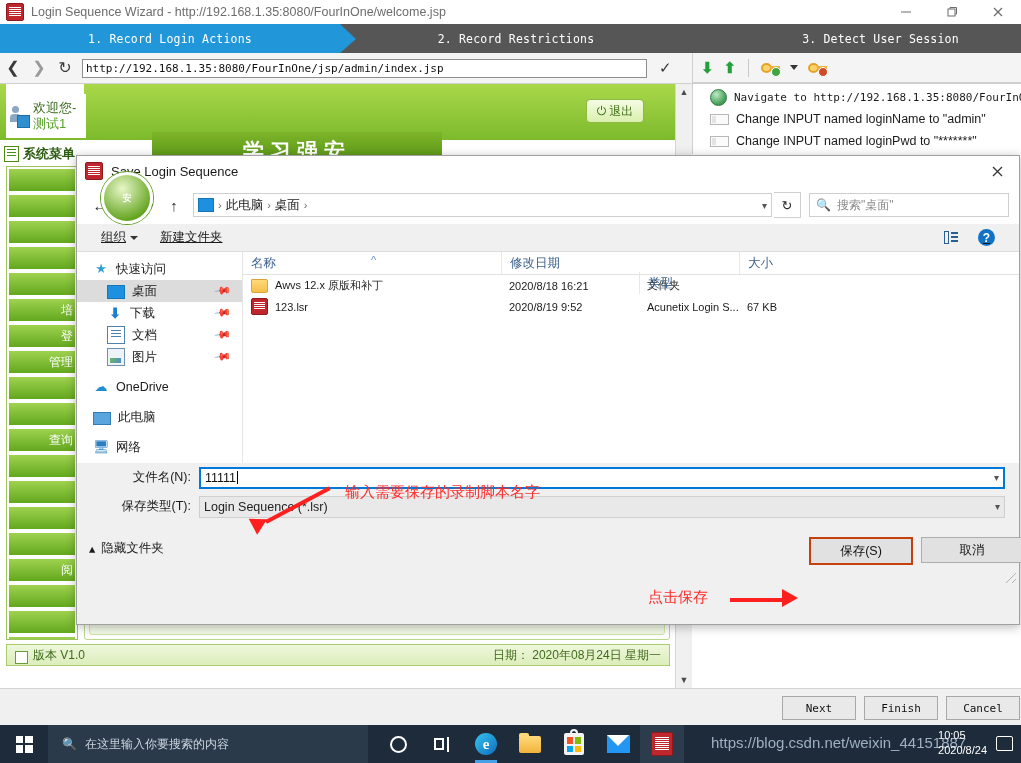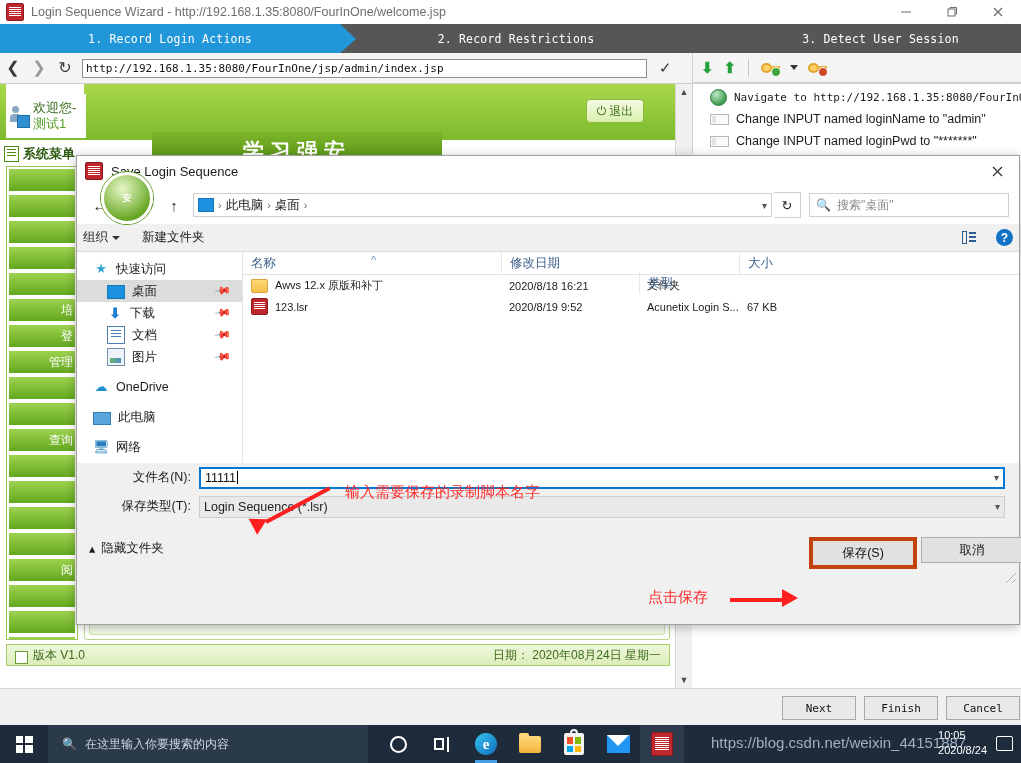--- a/index.html
+++ b/index.html
@@ -182,21 +182,21 @@
   .crumb-pcico { width: 14px; height: 12px; background: #1e90e0; border: 1px solid #1676bb; position: relative; flex: none; }
   .crumb-sep { color: #6a6a6a; font-size: 11px; }
   .crumb-caret { margin-left: auto; color: #555; font-size: 10px; }
   .refresh-btn { width: 26px; height: 24px; display: flex; align-items: center; justify-content: center; border: 1px solid #cfcfcf; border-left: none; background: #fff; color: #2b2b2b; font-size: 13px; }
   .searchbox {
     width: 200px; height: 24px; margin-left: 6px; background: #ffffff; border: 1px solid #cfcfcf;
     display: flex; align-items: center; gap: 6px; padding: 0 6px; box-sizing: border-box;
     color: #8a8a8a; font-size: 12px;
   }
 
-  .dlg-cmdbar { height: 28px; background: #f0f0f0; border-bottom: 1px solid #dcdcdc; display: flex; align-items: center; padding: 0 6px; box-sizing: border-box; gap: 22px; font-size: 12.5px; color: #1b1b1b; }
+  .dlg-cmdbar { height: 28px; background: #f0f0f0; border-bottom: 1px solid #dcdcdc; display: flex; align-items: center; padding: 0 24px; box-sizing: border-box; gap: 22px; font-size: 12.5px; color: #1b1b1b; text-decoration: underline; }
   .cmd { display: flex; align-items: center; gap: 4px; }
   .cmd .tri { width: 0; height: 0; border-left: 4px solid transparent; border-right: 4px solid transparent; border-top: 4px solid #333; }
   .cmd-right { margin-left: auto; display: flex; align-items: center; gap: 10px; }
   .viewico { width: 14px; height: 13px; position: relative; }
   .viewico::before { content: ""; position: absolute; left: 0; top: 0; bottom: 0; width: 5px; border: 1px solid #2b5f8f; box-sizing: border-box; }
   .viewico::after { content: ""; position: absolute; left: 7px; top: 1px; right: 0; height: 2px; background: #2b5f8f; box-shadow: 0 4px 0 0 #2b5f8f, 0 8px 0 0 #2b5f8f; }
   .helpico { width: 17px; height: 17px; border-radius: 50%; background: #1272c4; color: #fff; font-size: 12px; font-weight: bold; display: flex; align-items: center; justify-content: center; }
 
   .dlg-body { position: absolute; left: 0; top: 96px; right: 0; height: 211px; display: flex; background: #ffffff; }
   .dlg-side { width: 166px; background: #ffffff; border-right: 1px solid #e6e6e6; padding-top: 6px; box-sizing: border-box; }
@@ -249,21 +249,21 @@
   .caretpos { display: inline-block; width: 1px; height: 13px; background: #000; vertical-align: -2px; margin-left: 1px; }
 
   .dlg-foot { position: absolute; left: 0; right: 0; top: 368px; height: 62px; background: #f0f0f0; }
   .hide-folders { position: absolute; left: 12px; top: 16px; display: flex; align-items: center; gap: 6px; font-size: 12.5px; color: #1b1b1b; }
   .btn {
     position: absolute; top: 13px; height: 24px; width: 100px;
     background: #e1e1e1; border: 1px solid #adadad;
     display: flex; align-items: center; justify-content: center;
     font-size: 12.5px; color: #111;
   }
-  .btn.primary { border: 4px solid #c2410c; background: #e1e1e1; }
+  .btn.primary { border: 2px solid #c2410c; background: #e1e1e1; }
   .btn-save { left: 732px; }
   .btn-cancel { left: 844px; }
   .resizer { position: absolute; right: 3px; bottom: 3px; width: 10px; height: 10px; background:
     linear-gradient(135deg, transparent 46%, #b4b4b4 46%, #b4b4b4 54%, transparent 54%) ,
     linear-gradient(135deg, transparent 76%, #b4b4b4 76%, #b4b4b4 84%, transparent 84%); }
 
   
   .anno { position: absolute; color: #ff2a2a; font-size: 15px; white-space: nowrap; }
   .anno-1 { left: 345px; top: 483px; }
   .anno-2 { left: 648px; top: 588px; }

